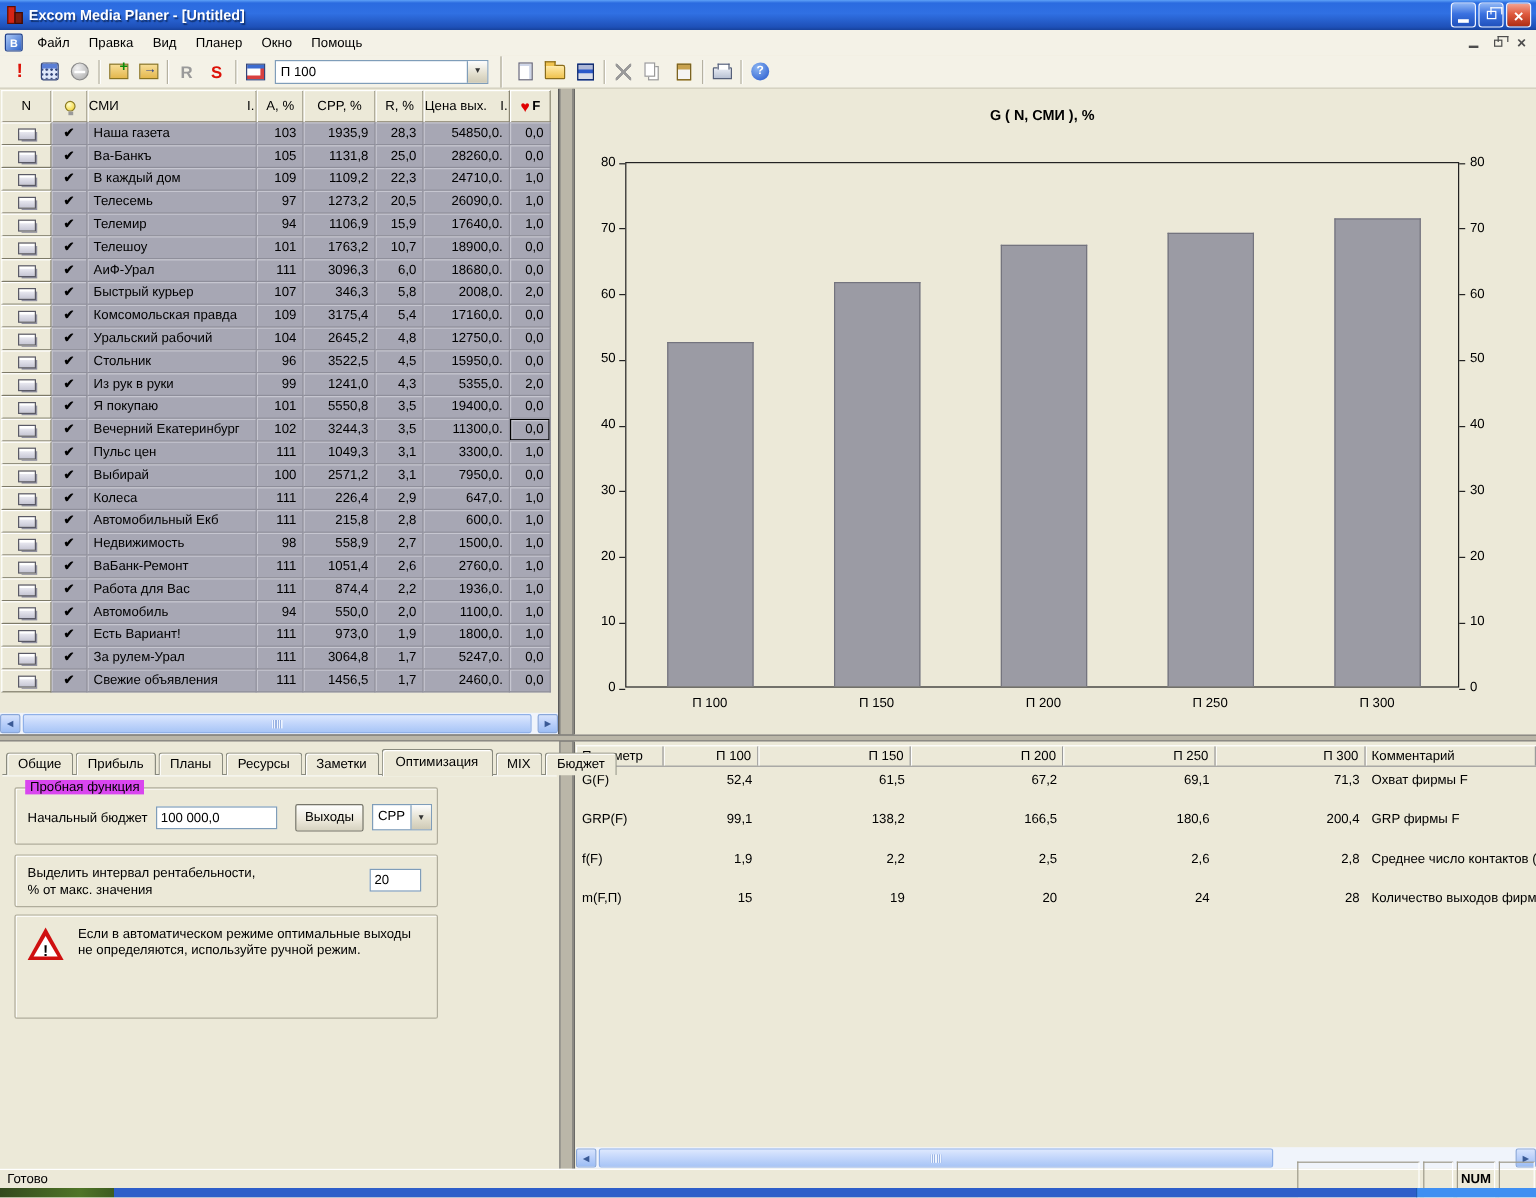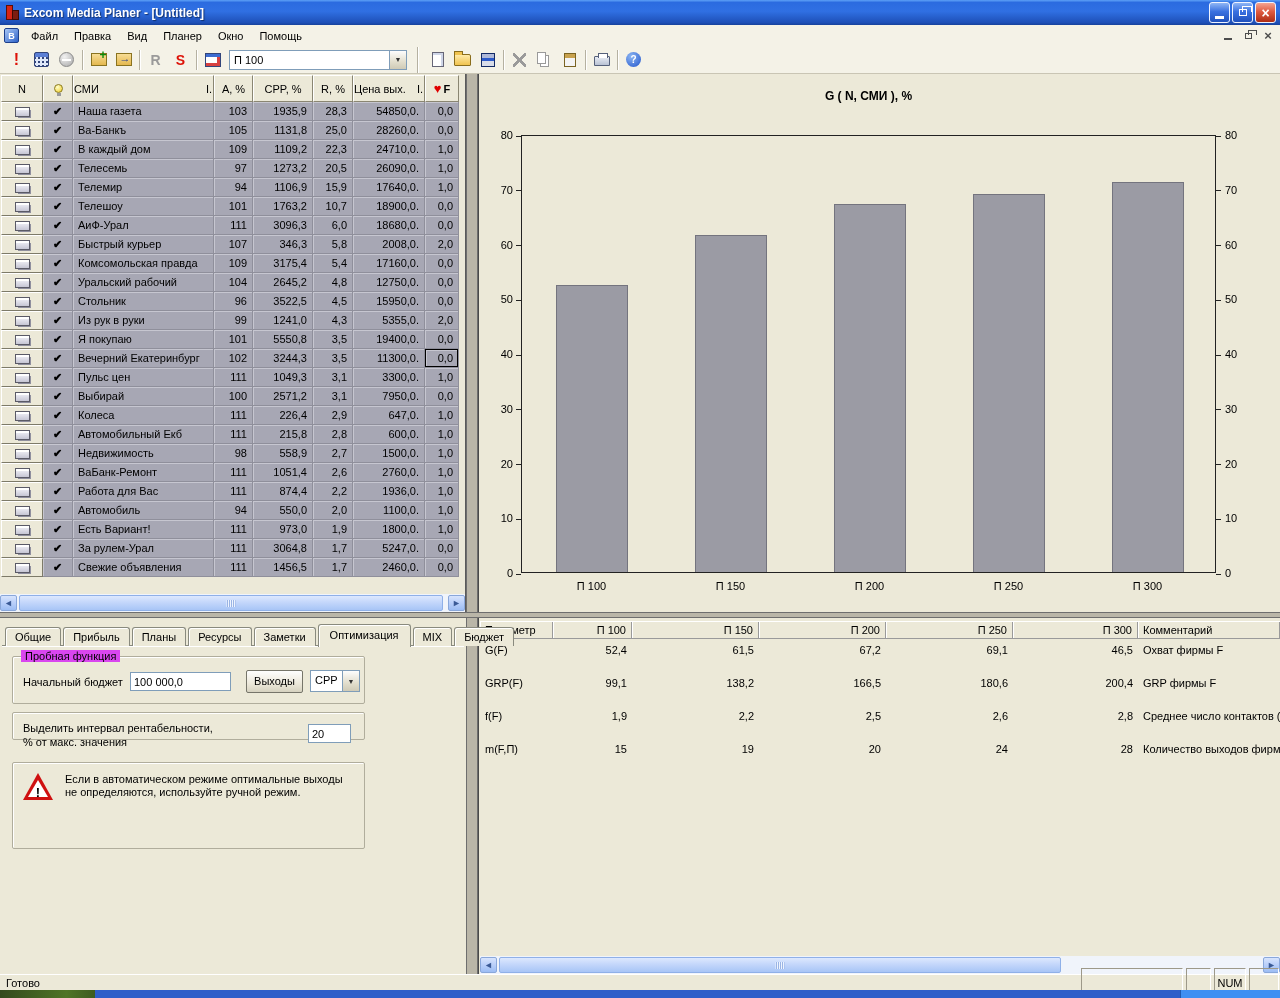--- a/index.html
+++ b/index.html
@@ -138,21 +138,21 @@
   .grp{position:absolute;left:12px;width:353px;border:1px solid #b0ad9c;border-radius:2px;box-shadow:1px 1px 0 #fff inset;}
   #grp1{top:38px;height:48px;}
   #grp1 legend,.legend{position:absolute;top:-7px;left:8px;background:#d946ef;padding:0 4px;}
   #budget-label{position:absolute;left:10px;top:19px;}
   .xp-input{position:absolute;height:19px;border:1px solid #7f9db9;background:#fff;
     font-family:"Liberation Sans",sans-serif;font-size:11px;padding:1px 3px;}
   #budget-input{left:117px;top:15px;width:101px;}
   #outputs-btn{position:absolute;left:233px;top:13px;width:57px;height:23px;text-align:center;line-height:21px;
     background:linear-gradient(#fefefe,#ece8da 60%,#d6d2c0);border:1px solid #76756a;border-radius:2px;}
   #cpp-combo{position:absolute;left:297px;top:13px;width:50px;height:22px;}
-  #grp2{top:94px;height:28px;}
+  #grp2{top:94px;height:44px;}
   #interval-label{position:absolute;left:10px;top:8px;line-height:14px;}
   #interval-input{left:295px;top:11px;width:43px;}
   #grp3{top:144px;height:87px;}
   .warn{position:absolute;left:8px;display:flex;align-items:flex-start;}
   #warn1{top:9px;} #warn2{top:47px;}
   .wicon{position:relative;width:36px;height:32px;flex:0 0 36px;}
   .wicon::before{content:"";position:absolute;left:2px;top:1px;border-left:15px solid transparent;border-right:15px solid transparent;border-bottom:27px solid #cf1010;}
   .wicon::after{content:"";position:absolute;left:7px;top:8px;border-left:10px solid transparent;border-right:10px solid transparent;border-bottom:17px solid #fff;}
   .wicon i{position:absolute;left:0;top:0;width:34px;height:28px;z-index:1;font-style:normal;display:flex;align-items:flex-end;justify-content:center;}
   .wicon i::after{content:"!";font-weight:bold;font-size:13px;}
@@ -164,21 +164,21 @@
   #params-rows{position:absolute;left:1px;top:24px;right:0;bottom:18px;overflow:hidden;}
   .prow{display:flex;height:33px;}
   .prow .pc{display:flex;align-items:flex-start;padding:2px 5px 0 5px;overflow:hidden;white-space:nowrap;}
   .pc0{width:73px;flex:0 0 73px;} .pc1{width:79px;flex:0 0 79px;} .pc2{width:127px;flex:0 0 127px;}
   .pc3{width:127px;flex:0 0 127px;} .pc4{width:127px;flex:0 0 127px;} .pc5{width:125px;flex:0 0 125px;}
   .pc6{flex:1;}
   .pr{justify-content:flex-end;} .pl{justify-content:flex-start;}
   
   #statusbar{position:absolute;left:0;top:974px;width:1280px;height:16px;background:#ece9d8;border-top:1px solid #fff;display:flex;align-items:center;}
   #status-ready{padding-left:6px;flex:1;}
-  .spanel{height:30px;border:1px solid;border-color:#9d9989 #fff #fff #9d9989;margin-right:3px;display:flex;align-items:center;justify-content:center;padding:0 2px;}
+  .spanel{height:30px;border:1px solid;border-color:#9d9989 #fff #fff #9d9989;margin-right:3px;display:flex;align-items:center;justify-content:center;padding:0 2px;font-weight:bold;}
   .sp1{width:102px;} .sp2{width:25px;} .sp3{width:32px;} .sp4{width:30px;margin-right:1px;}
   #taskbar{position:absolute;left:0;top:990px;width:1280px;height:8px;display:flex;}
   .tk-start{width:95px;background:linear-gradient(90deg,#33491d,#4f7527 70%,#3d5c20);}
   .tk-mid{flex:1;background:#2e5ec9;}
   .tk-tray{width:100px;background:#3f8ff2;border-left:1px solid #1e59b0;}
 </style>
 </head>
 <body data-name="excom-media-planer-window">
 
 <div id="titlebar" data-name="window-titlebar">
@@ -782,21 +782,21 @@
       <div class="pc pc5 pr" data-name="params-header-cell">П 300</div>
       <div class="pc pc6 pl" data-name="params-header-cell">Комментарий</div>
     </div>
   <div id="params-rows" data-name="parameters-table-rows">
       <div class="prow" data-name="params-row">
         <div class="pc pc0 pl" data-name="params-param-cell">G(F)</div>
         <div class="pc pc1 pr" data-name="params-value-cell">52,4</div>
         <div class="pc pc2 pr" data-name="params-value-cell">61,5</div>
         <div class="pc pc3 pr" data-name="params-value-cell">67,2</div>
         <div class="pc pc4 pr" data-name="params-value-cell">69,1</div>
-        <div class="pc pc5 pr" data-name="params-value-cell">46,5</div>
+        <div class="pc pc5 pr" data-name="params-value-cell">71,3</div>
         <div class="pc pc6 pl" data-name="params-comment-cell">Охват фирмы F</div>
       </div>
       <div class="prow" data-name="params-row">
         <div class="pc pc0 pl" data-name="params-param-cell">GRP(F)</div>
         <div class="pc pc1 pr" data-name="params-value-cell">99,1</div>
         <div class="pc pc2 pr" data-name="params-value-cell">138,2</div>
         <div class="pc pc3 pr" data-name="params-value-cell">166,5</div>
         <div class="pc pc4 pr" data-name="params-value-cell">180,6</div>
         <div class="pc pc5 pr" data-name="params-value-cell">200,4</div>
         <div class="pc pc6 pl" data-name="params-comment-cell">GRP фирмы F</div>

